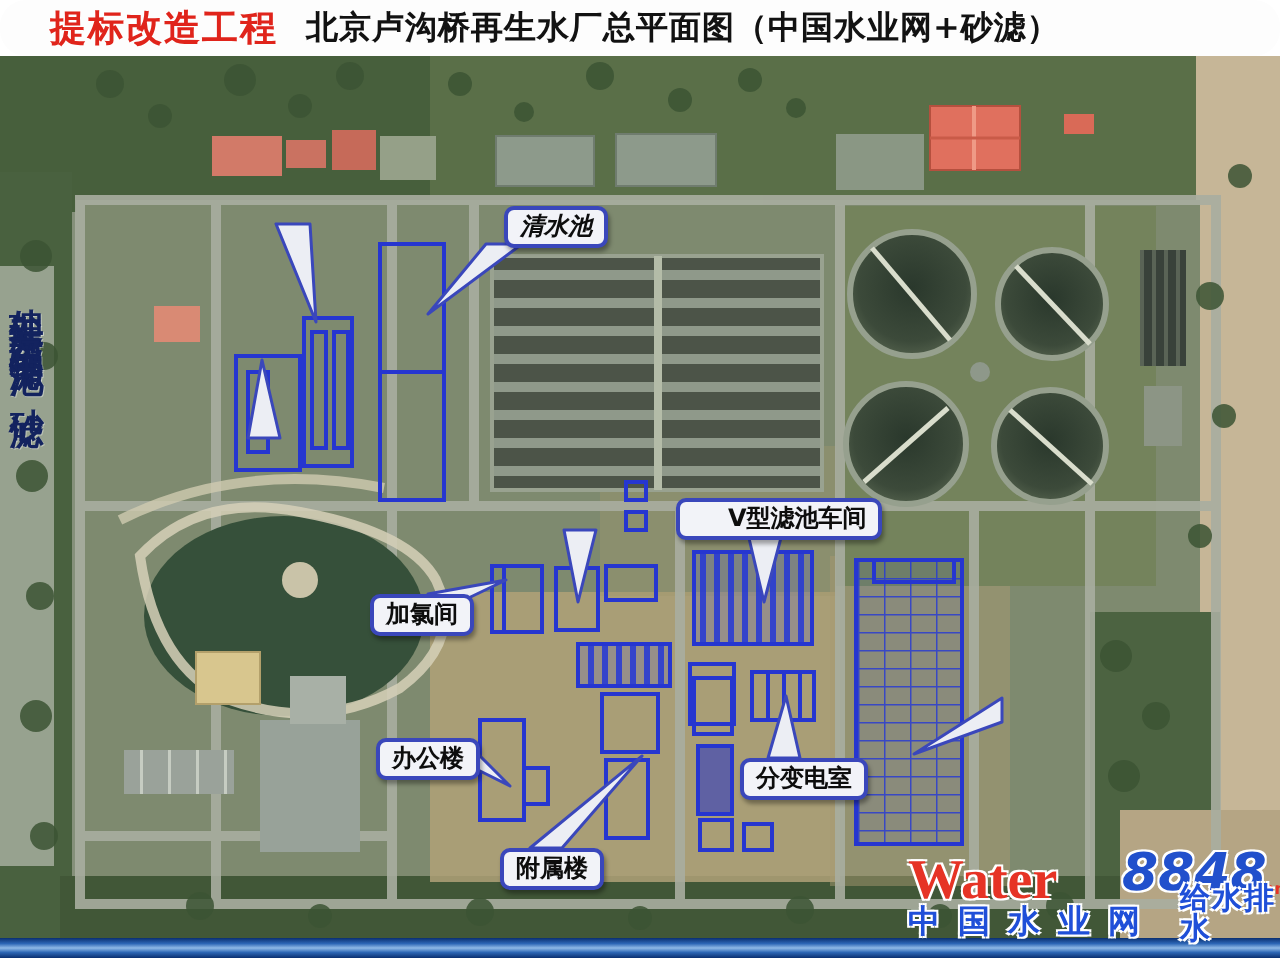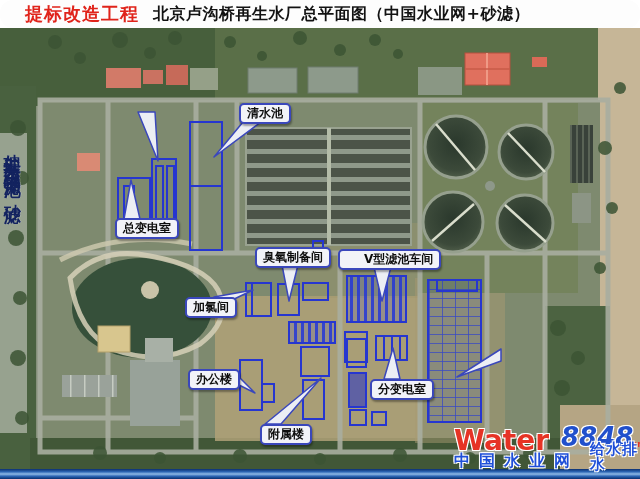--- a/index.html
+++ b/index.html
@@ -30,21 +30,21 @@
   .vlabel{
     position:absolute;left:3px;top:112px;z-index:4;
     writing-mode:vertical-rl;text-orientation:upright;
     font-size:17px;font-weight:bold;color:#13235f;letter-spacing:3px;line-height:1.1;
     text-shadow:0.5px 0.5px 0 rgba(255,255,255,0.35);
   }
   .watermark{position:absolute;left:446px;top:399px;width:194px;height:42px;z-index:6;}
   .wm-outline{
     text-shadow:-1px -1px 0 #fff,1px -1px 0 #fff,-1px 1px 0 #fff,1px 1px 0 #fff;
   }
-  .wm-en{position:absolute;left:8px;top:0px;font-size:28px;font-weight:bold;color:#e63325;line-height:1;}
+  .wm-en{position:absolute;left:8px;top:0px;font-size:28px;font-weight:bold;color:#e63325;line-height:1;font-family:Liberation Serif, serif;}
   .wm-num{position:absolute;left:97px;top:-3px;font-size:26px;font-weight:bold;font-style:italic;color:#2150cc;line-height:1;margin-left:18px;}
   .wm-com{position:absolute;left:178px;top:13px;font-size:8px;font-weight:bold;color:#e63325;}
   .wm-gei{position:absolute;left:104px;top:15px;font-size:15px;font-weight:bold;color:#1f4fd8;letter-spacing:1px;line-height:1;padding-left:40px;}
   .wm-cn{position:absolute;left:8px;top:26px;font-size:16px;font-weight:bold;color:#1f4fd8;letter-spacing:9px;line-height:1;white-space:nowrap;}
   .bottom-bar{
     position:absolute;left:0;top:469px;width:640px;height:10px;
     background:linear-gradient(180deg,#0a2f70 0%,#2c66b5 28%,#8fb9e6 50%,#2c66b5 72%,#0a2f70 100%);
   }
 </style>
 </head>
@@ -241,27 +241,25 @@
         <polygon points="214,269 228,274 253,262"></polygon>
         <polygon points="237,347 237,356 255,365"></polygon>
         <polygon points="265,396 281,396 321,350"></polygon>
         <polygon points="384,351 400,351 393,320"></polygon>
         <polygon points="501,321 501,333 457,349"></polygon>
       </g>
     </svg>
 
     <div class="vlabel">处理工艺两级生物滤池＋砂滤</div>
 
-    <div class="callout" style="left:239px;top:75px;">清水池</div>
-    <div class="callout" style="left:115px;top:190px;">总变电室</div>
-    <div class="callout" style="left:255px;top:219px;">臭氧制备间</div>
+    <div class="callout" style="left:252px;top:75px;font-style:italic;">清水池</div>
     <div class="callout" style="left:338px;top:221px;padding-left:24px;">V型滤池车间</div>
     <div class="callout" style="left:185px;top:269px;">加氯间</div>
     <div class="callout" style="left:188px;top:341px;">办公楼</div>
-    <div class="callout" style="left:260px;top:396px;">附属楼</div>
+    <div class="callout" style="left:250px;top:396px;">附属楼</div>
     <div class="callout" style="left:370px;top:351px;">分变电室</div>
 
     <div class="watermark">
       <span class="wm-en wm-outline">Water</span>
       <span class="wm-num wm-outline">8848</span>
       <span class="wm-com">.com</span>
       <span class="wm-gei wm-outline">给水排水</span>
       <span class="wm-cn wm-outline">中国水业网</span>
     </div>
 

